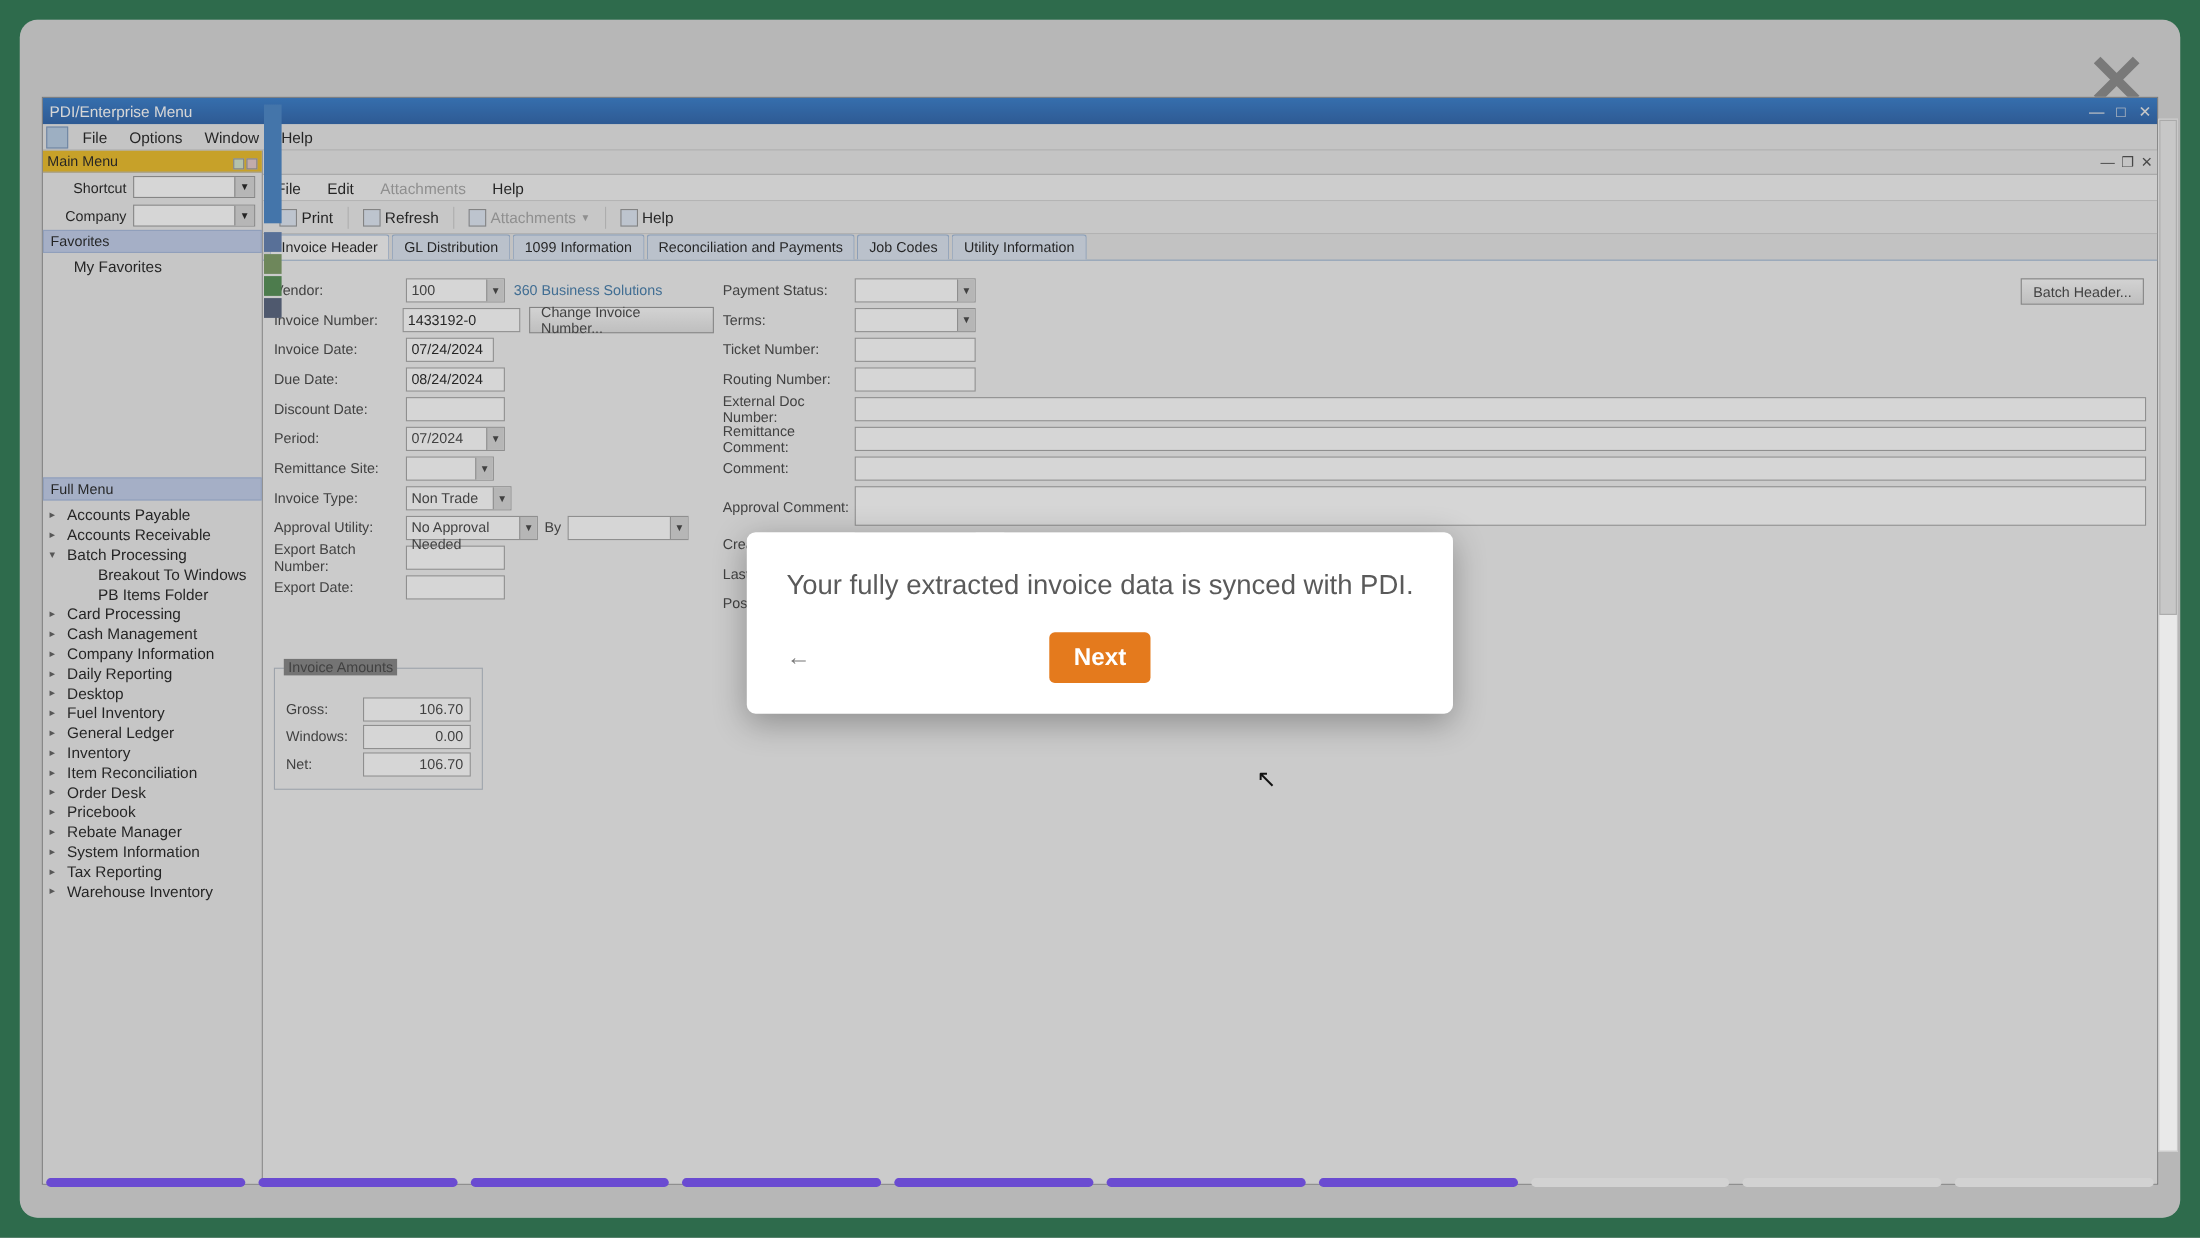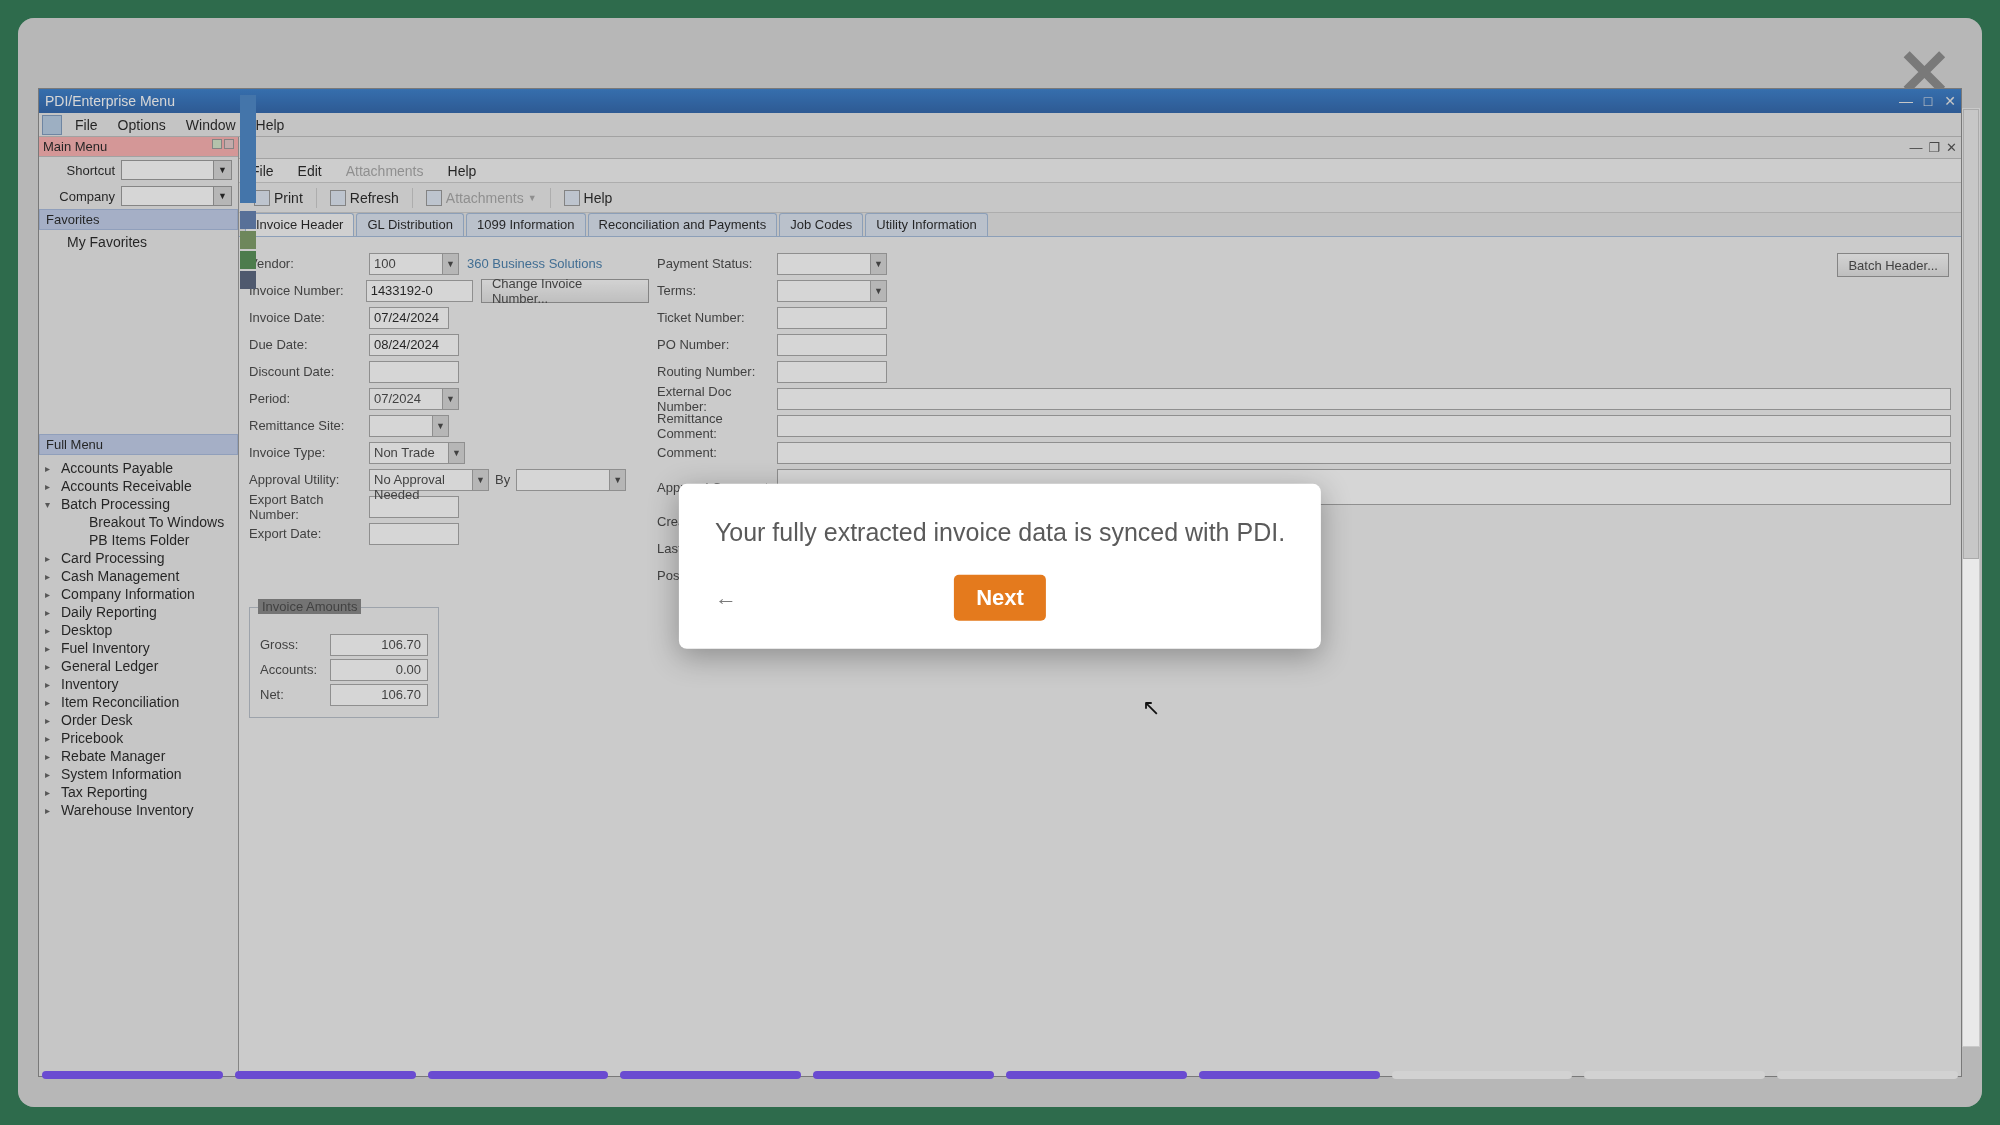--- a/index.html
+++ b/index.html
@@ -12,21 +12,21 @@
 .titlebar{height:24px;background:linear-gradient(#1a6bc5,#0f4ea0);color:#fff;display:flex;align-items:center;font-size:14px;padding-left:6px}
 .titlebar .spacer{flex:1}
 .titlebar .wc{width:22px;text-align:center;font-size:14px;color:#eaeaea}
 .menubar{height:24px;background:#e6e6e6;border-bottom:1px solid #b5b5b5;display:flex;align-items:center;font-size:14px}
 .menubar .mitem{padding:0 10px}
 .menubar .ico{width:20px;height:20px;margin:0 3px;background:#aec7e2;border:1px solid #6b8bb5}
 .split{display:flex;height:calc(100% - 48px)}
 
 .left{width:200px;background:#e8e8e8;border-right:1px solid #8c8c8c;display:flex;flex-direction:column;font-size:13px}
 .panhdr{background:#b9c8e9;border:1px solid #9bb0d8;padding:2px 6px;font-size:13px}
-.mainmenu{display:flex;align-items:flex-start;justify-content:space-between;padding:2px 4px;background:#fca5a5;border-bottom:1px solid #b5b5b5}
+.mainmenu{display:flex;align-items:flex-end;justify-content:space-between;padding:2px 4px;background:#eab308;border-bottom:1px solid #b5b5b5}
 .pinico{display:flex;gap:2px}
 .pinico span{width:10px;height:10px;border:1px solid #888}
 .pinico .a{background:#cfe3c2}.pinico .b{background:#e3c2c2}
 .row{display:flex;align-items:center;padding:3px 6px}
 .row label{width:70px;text-align:right;margin-right:6px}
 .cmb{flex:1;height:20px;background:#fff;border:1px solid #8c8c8c;position:relative}
 .cmb .dd{position:absolute;right:0;top:0;bottom:0;width:18px;background:#d2d2d2;border-left:1px solid #8c8c8c;display:flex;align-items:center;justify-content:center;font-size:9px}
 .favbody{padding:4px 0 4px 28px;font-size:14px}
 .fullbody{flex:1;overflow:auto}
 .tree{list-style:none;margin:0;padding:4px 0}
@@ -342,24 +342,20 @@
                   <span class="lbl">Terms:</span>
                   <div class="sel" style="width:110px">
                     <span class="dd">▼</span>
                   </div>
                 </div>
               <div class="fld">
                   <span class="lbl">Ticket Number:</span>
                   <input class="inp" style="width: 110px;">
                 </div>
               <div class="fld">
-                  <span class="lbl">PO Number:</span>
-                  <input class="inp" style="width: 110px;">
-                </div>
-              <div class="fld">
                   <span class="lbl">Routing Number:</span>
                   <input class="inp" style="width: 110px;">
                 </div>
               <div class="fld">
                   <span class="lbl">External Doc Number:</span>
                   <input class="inp wide" style="">
                 </div>
               <div class="fld">
                   <span class="lbl">Remittance Comment:</span>
                   <input class="inp wide" style="">
@@ -399,21 +395,21 @@
             </div>
           </div>
 
           <div class="amtbox">
             <span class="legend" style="position:absolute;top:-9px;left:8px;background:#737373;padding:0 4px">Invoice Amounts</span>
             <div class="amtrow">
                 <span class="al">Gross:</span>
                 <span class="ai">106.70</span>
               </div>
             <div class="amtrow">
-                <span class="al">Accounts:</span>
+                <span class="al">Windows:</span>
                 <span class="ai">0.00</span>
               </div>
             <div class="amtrow">
                 <span class="al">Net:</span>
                 <span class="ai">106.70</span>
               </div>
           </div>
 
           <span class="cursor">↖</span>
         </div>

